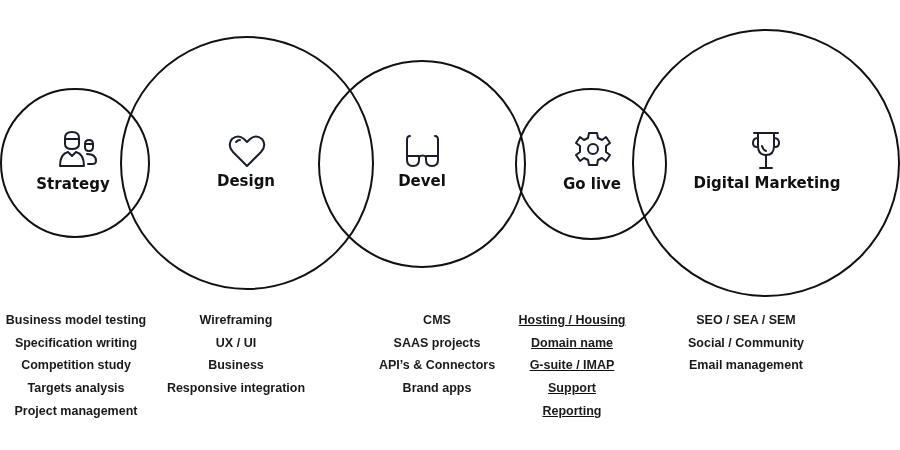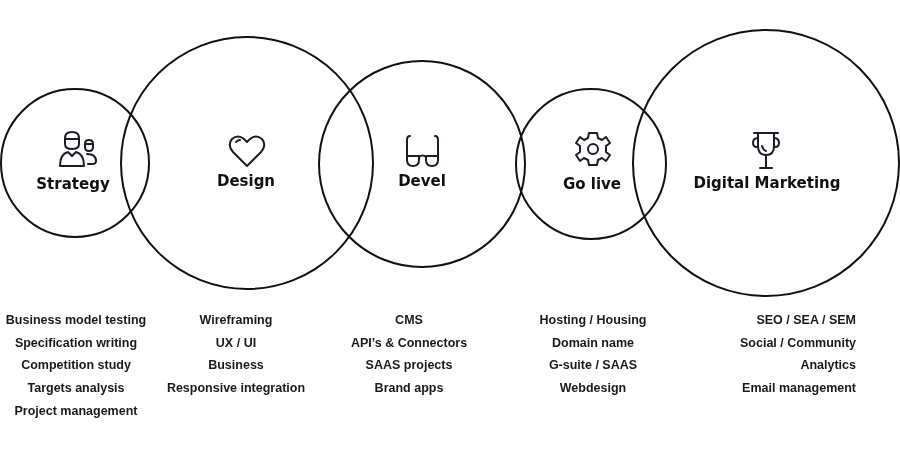--- a/index.html
+++ b/index.html
@@ -74,30 +74,30 @@
   <div class="item">Competition study</div>
   <div class="item">Targets analysis</div>
   <div class="item">Project management</div>
 </div>
 <div class="services" style="left:146px;">
   <div class="item">Wireframing</div>
   <div class="item">UX / UI</div>
   <div class="item">Business</div>
   <div class="item">Responsive integration</div>
 </div>
-<div class="services" style="left:319px;">
+<div class="services" style="left:347px;">
   <div class="item">CMS</div>
+  <div class="item">SAAS projects</div>
   <div class="item">API’s &amp; Connectors</div>
-  <div class="item">SAAS projects</div>
   <div class="item">Brand apps</div>
 </div>
-<div class="services" style="left:503px;">
+<div class="services" style="left:482px;text-decoration:underline;">
   <div class="item">Hosting / Housing</div>
   <div class="item">Domain name</div>
-  <div class="item">G-suite / SAAS</div>
-  <div class="item">Webdesign</div>
+  <div class="item">G-suite / IMAP</div>
+  <div class="item">Support</div>
+  <div class="item">Reporting</div>
 </div>
-<div class="services" style="left:676px;text-align:right;">
+<div class="services" style="left:656px;">
   <div class="item">SEO  / SEA / SEM</div>
   <div class="item">Social / Community</div>
-  <div class="item">Analytics</div>
   <div class="item">Email management</div>
 </div>
 
 </body></html>

